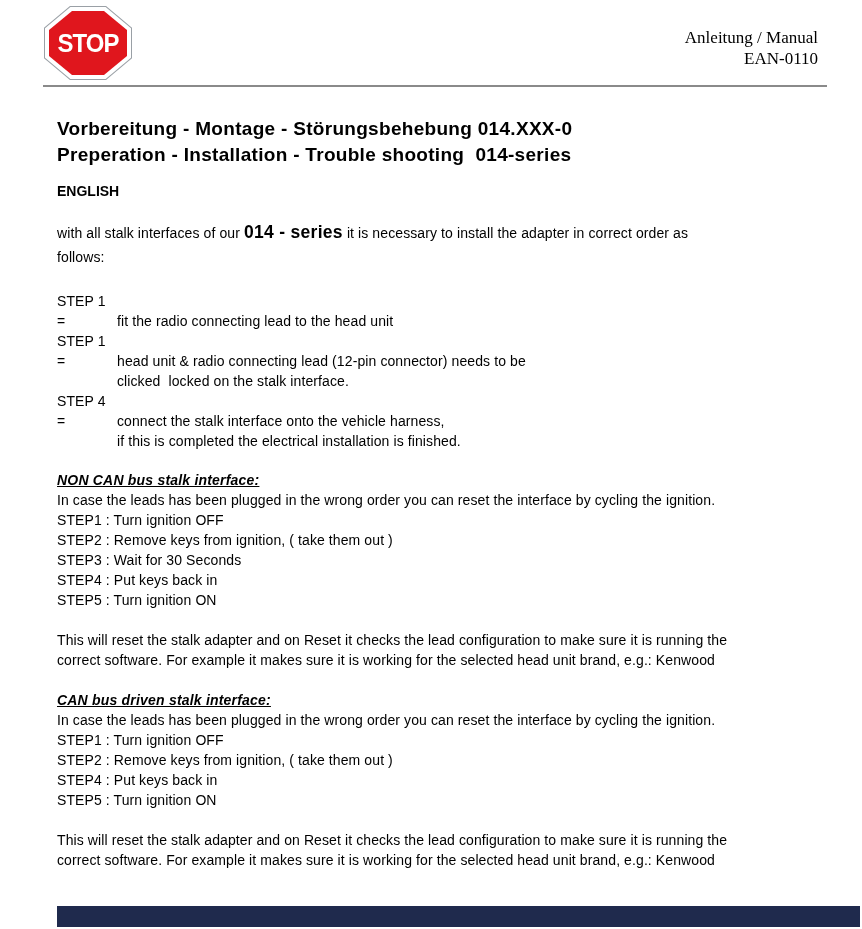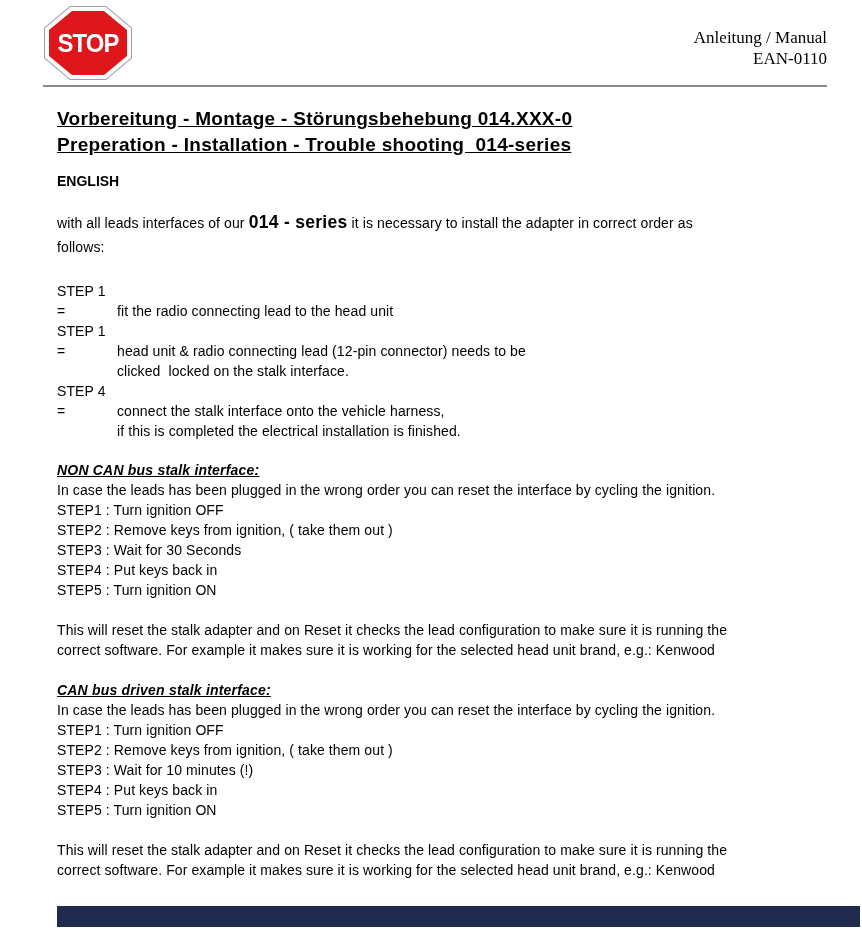--- a/index.html
+++ b/index.html
@@ -21,33 +21,33 @@
   .oct-outline { inset:0; background:#9aa0a6; }
   .oct-white   { inset:1px; background:#ffffff; }
   .oct-red     { inset:5px; background:#e0161d; }
   .stop-word {
     position:absolute; inset:5px;
     display:flex; align-items:center; justify-content:center;
     color:#ffffff; font-weight:bold; font-size:26px; letter-spacing:-1px;
     transform:scaleX(0.92);
   }
   .manual-info {
-    position:absolute; right:35px; top:27px;
+    position:absolute; right:44px; top:27px;
     text-align:right;
     font-family:"Liberation Serif", serif;
     font-size:17px; line-height:21px;
   }
   .header-rule {
     position:absolute; left:43px; right:35px; top:85px;
     height:2px; background:#8a8a8a;
   }
 
   
   .content { margin-left:57px; margin-right:12px; }
-  .doc-title { margin-top:10px; font-size:19px; font-weight:bold; line-height:26px; letter-spacing:0.3px;text-decoration:underline; }
+  .doc-title { margin-top:20px; font-size:19px; font-weight:bold; line-height:26px; letter-spacing:0.3px; }
   .language-label { margin-top:13px; font-size:14px; font-weight:bold; line-height:20px; }
 
   .body-line { font-size:14px; line-height:20px; letter-spacing:0.1px; }
   .intro { margin-top:19px; }
   .intro .body-line { line-height:24px; }
   .series-name { font-size:17.5px; font-weight:bold; letter-spacing:0.3px; }
 
   .install-steps { margin-top:22px; }
   .step-label { display:inline-block; width:60px; }
   .step-cont { padding-left:60px; }
@@ -95,21 +95,21 @@
   <div class="content">
 
     <div class="doc-title">
       <div class="t">Vorbereitung - Montage - Störungsbehebung 014.XXX-0</div>
       <div class="t">Preperation - Installation - Trouble shooting  014-series</div>
     </div>
 
     <div class="language-label t">ENGLISH</div>
 
     <div class="intro">
-      <div class="body-line"><span class="t">with all leads interfaces of our </span><span class="series-name t">014 - series</span><span class="t"> it is necessary to install the adapter in correct order as</span></div>
+      <div class="body-line"><span class="t">with all stalk interfaces of our </span><span class="series-name t">014 - series</span><span class="t"> it is necessary to install the adapter in correct order as</span></div>
       <div class="body-line t">follows:</div>
     </div>
 
     <div class="install-steps">
       <div class="body-line"><span class="step-label t">STEP 1 =</span><span class="t">fit the radio connecting lead to the head unit</span></div>
       <div class="body-line"><span class="step-label t">STEP 1 =</span><span class="t">head unit &amp; radio connecting lead (12-pin connector) needs to be</span></div>
       <div class="body-line step-cont t">clicked  locked on the stalk interface.</div>
       <div class="body-line"><span class="step-label t">STEP 4 =</span><span class="t">connect the stalk interface onto the vehicle harness,</span></div>
       <div class="body-line step-cont t">if this is completed the electrical installation is finished.</div>
     </div>
@@ -127,21 +127,20 @@
         <div class="body-line t">This will reset the stalk adapter and on Reset it checks the lead configuration to make sure it is running the</div>
         <div class="body-line t">correct software. For example it makes sure it is working for the selected head unit brand, e.g.: Kenwood</div>
       </div>
     </div>
 
     <div class="section section-2">
       <div class="section-heading t">CAN bus driven stalk interface:</div>
       <div class="body-line t">In case the leads has been plugged in the wrong order you can reset the interface by cycling the ignition.</div>
       <div class="body-line t">STEP1 : Turn ignition OFF</div>
       <div class="body-line t">STEP2 : Remove keys from ignition, ( take them out )</div>
-      <div class="body-line t">STEP3 : Wait for 10 minutes (!)</div>
       <div class="body-line t">STEP4 : Put keys back in</div>
       <div class="body-line t">STEP5 : Turn ignition ON</div>
       <div class="section-note">
         <div class="body-line t">This will reset the stalk adapter and on Reset it checks the lead configuration to make sure it is running the</div>
         <div class="body-line t">correct software. For example it makes sure it is working for the selected head unit brand, e.g.: Kenwood</div>
       </div>
     </div>
 
   </div>
 

